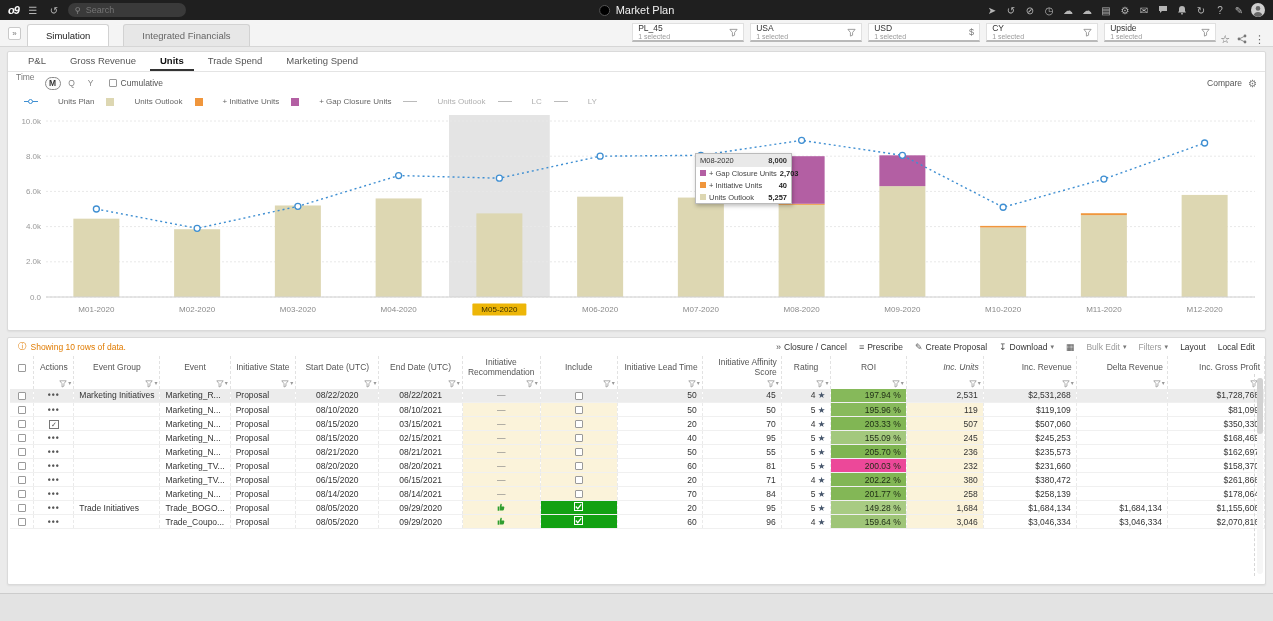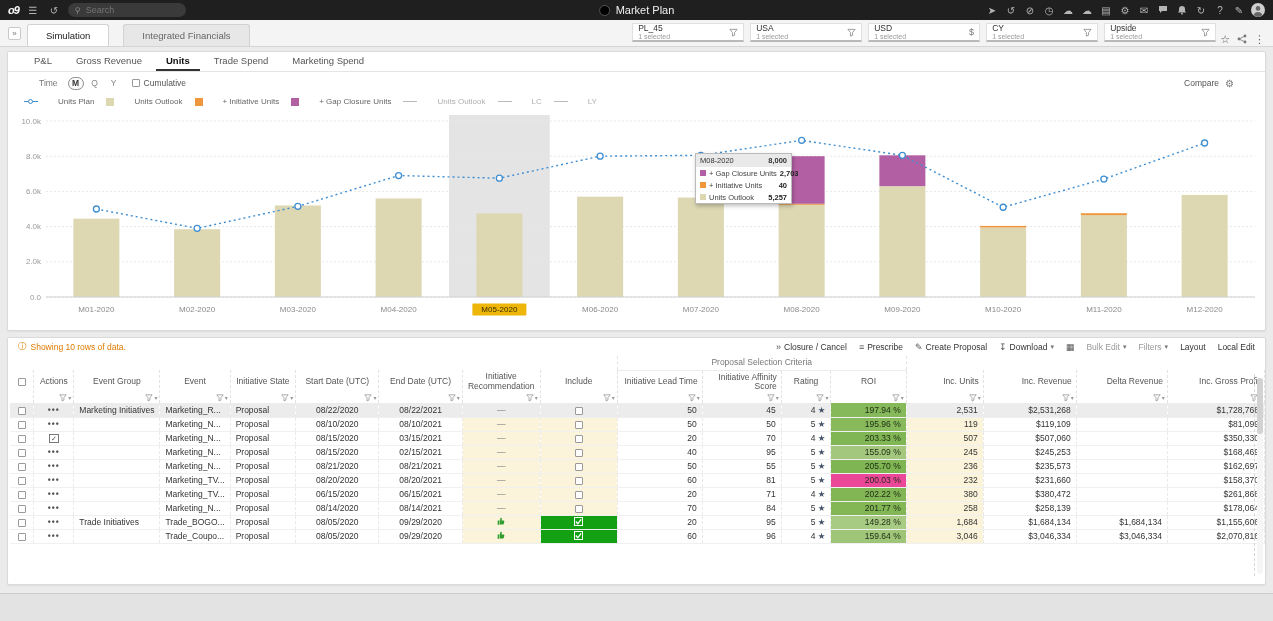--- a/index.html
+++ b/index.html
@@ -29,26 +29,26 @@
   .filter .sub{font-size:7px;color:#9a9a9a}
   .filter .ficon{color:#777;font-size:9px;display:flex;align-items:center}
   .fb-extra{display:flex;gap:7px;align-items:center;margin-left:4px;color:#666}
   .fb-extra span{cursor:pointer;font-size:11px}
 
   
   .card{position:absolute;left:7px;right:7px;background:#fff;border:1px solid #dadada;border-radius:2px;box-shadow:0 1px 2px rgba(0,0,0,.06)}
   #chart-card{top:51px;height:280px}
   #grid-card{top:337px;height:248px}
 
-  .tabs-row{height:20px;border-bottom:1px solid #e4e4e4;display:flex;align-items:stretch;padding:0 16px;gap:4px}
+  .tabs-row{height:20px;border-bottom:1px solid #e4e4e4;display:flex;align-items:stretch;padding:0 10px;gap:4px}
   .vtab{display:flex;align-items:center;padding:0 10px;font-size:9.5px;color:#555;cursor:pointer;border-bottom:2px solid transparent}
   .vtab.active{color:#111;border-bottom-color:#333;font-weight:bold}
 
   
-  .controls-row{height:22px;display:flex;align-items:center;padding:0 31px;gap:10px;color:#555}
+  .controls-row{height:22px;display:flex;padding:0 8px;gap:10px;color:#555}
   .time-label{font-size:8.5px;color:#777}
   .seg{display:flex;align-items:center;gap:3px}
   .seg .opt{min-width:16px;height:13px;border-radius:8px;font-size:8.5px;display:flex;align-items:center;justify-content:center;color:#888;border:1px solid transparent;padding:0 3px;cursor:pointer}
   .seg .opt.active{border-color:#8a8a8a;color:#333;background:#fbfbfb;font-weight:bold}
   .chk{width:8px;height:8px;border:1px solid #999;background:#fff;display:inline-block;border-radius:1px}
   .cum{display:flex;align-items:center;gap:4px;font-size:8.5px;color:#555;cursor:pointer}
   .controls-right{margin-left:auto;display:flex;align-items:center;gap:6px;font-size:8.5px;color:#555}
   .gear{font-size:10px;color:#777;cursor:pointer}
 
   
@@ -424,25 +424,20 @@
           <col style="width: 86px;">
           <col style="width: 80px;">
           <col style="width: 50px;">
           <col style="width: 76px;">
           <col style="width: 78px;">
           <col style="width: 94px;">
           <col style="width: 92px;">
           <col style="width: 98px;">
         </colgroup>
         <thead>
-          <tr class="group-row">
-            <th colspan="9"></th>
-            <th colspan="4" class="group-span">Proposal Selection Criteria</th>
-            <th colspan="4"></th>
-          </tr>
           <tr>
             <th style="text-align: center;"><span class="cb"></span></th>
             <th><span>Actions</span><span class="funnel">
                 <svg viewBox="0 0 10 10" width="8" height="8">
                   <path d="M1 1h8L6.2 4.6v3L3.8 8.8V4.6z" fill="none" stroke="#999" stroke-width="1"></path>
                 </svg>
                 <span style="font-size:6px;color:#999">▾</span>
               </span></th>
             <th><span>Event Group</span><span class="funnel">
                 <svg viewBox="0 0 10 10" width="8" height="8">
@@ -503,21 +498,21 @@
                   <path d="M1 1h8L6.2 4.6v3L3.8 8.8V4.6z" fill="none" stroke="#999" stroke-width="1"></path>
                 </svg>
                 <span style="font-size:6px;color:#999">▾</span>
               </span></th>
             <th style="text-align: center;"><span>ROI</span><span class="funnel">
                 <svg viewBox="0 0 10 10" width="8" height="8">
                   <path d="M1 1h8L6.2 4.6v3L3.8 8.8V4.6z" fill="none" stroke="#999" stroke-width="1"></path>
                 </svg>
                 <span style="font-size:6px;color:#999">▾</span>
               </span></th>
-            <th style="text-align: right;"><span style="">Inc. Units</span><span class="funnel">
+            <th style="text-align: right;"><span style="font-style: italic;">Inc. Units</span><span class="funnel">
                 <svg viewBox="0 0 10 10" width="8" height="8">
                   <path d="M1 1h8L6.2 4.6v3L3.8 8.8V4.6z" fill="none" stroke="#999" stroke-width="1"></path>
                 </svg>
                 <span style="font-size:6px;color:#999">▾</span>
               </span></th>
             <th style="text-align: right;"><span>Inc. Revenue</span><span class="funnel">
                 <svg viewBox="0 0 10 10" width="8" height="8">
                   <path d="M1 1h8L6.2 4.6v3L3.8 8.8V4.6z" fill="none" stroke="#999" stroke-width="1"></path>
                 </svg>
                 <span style="font-size:6px;color:#999">▾</span>

